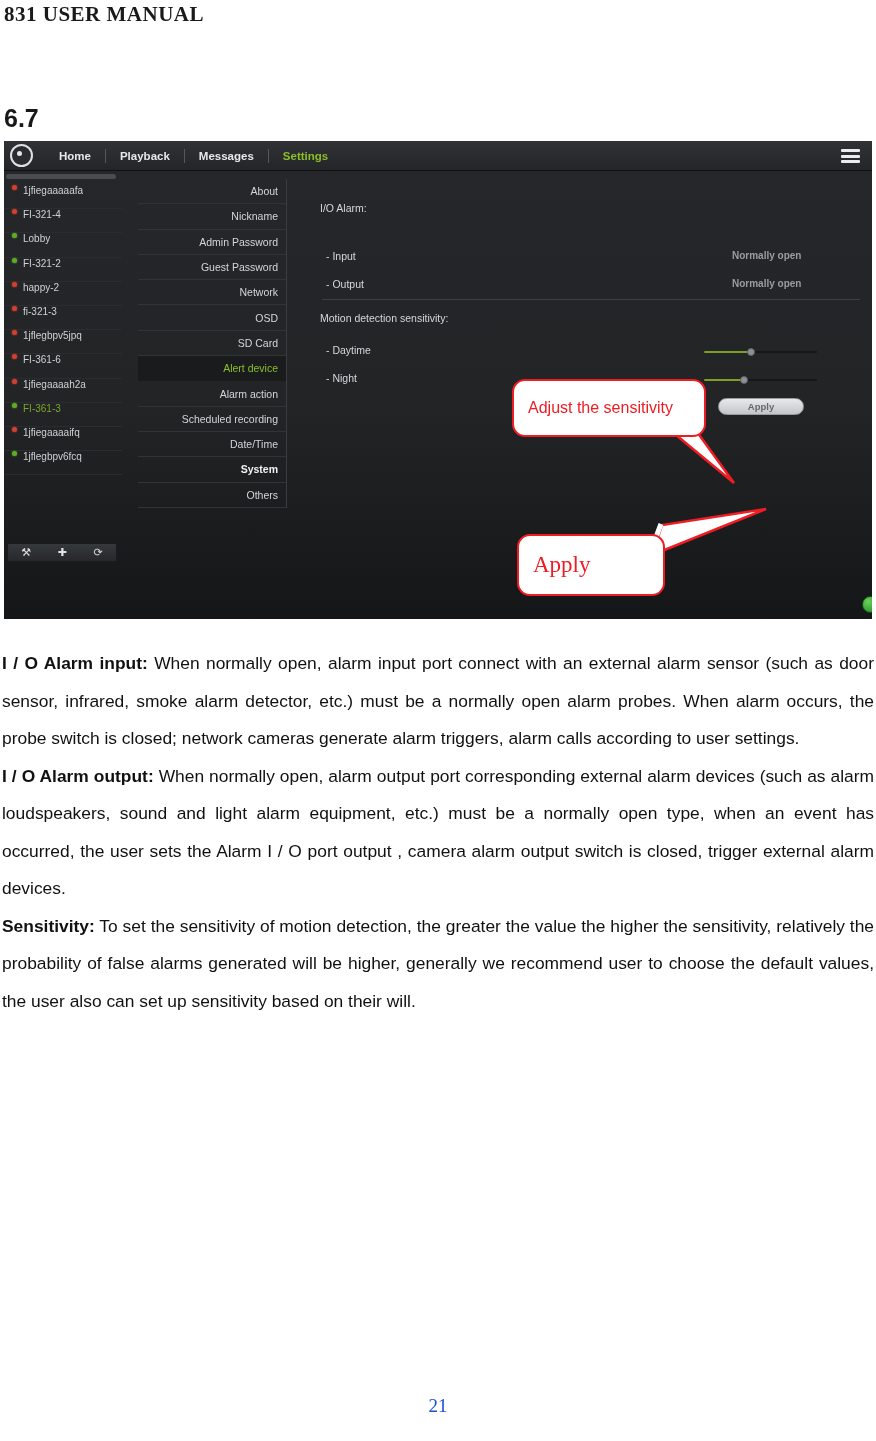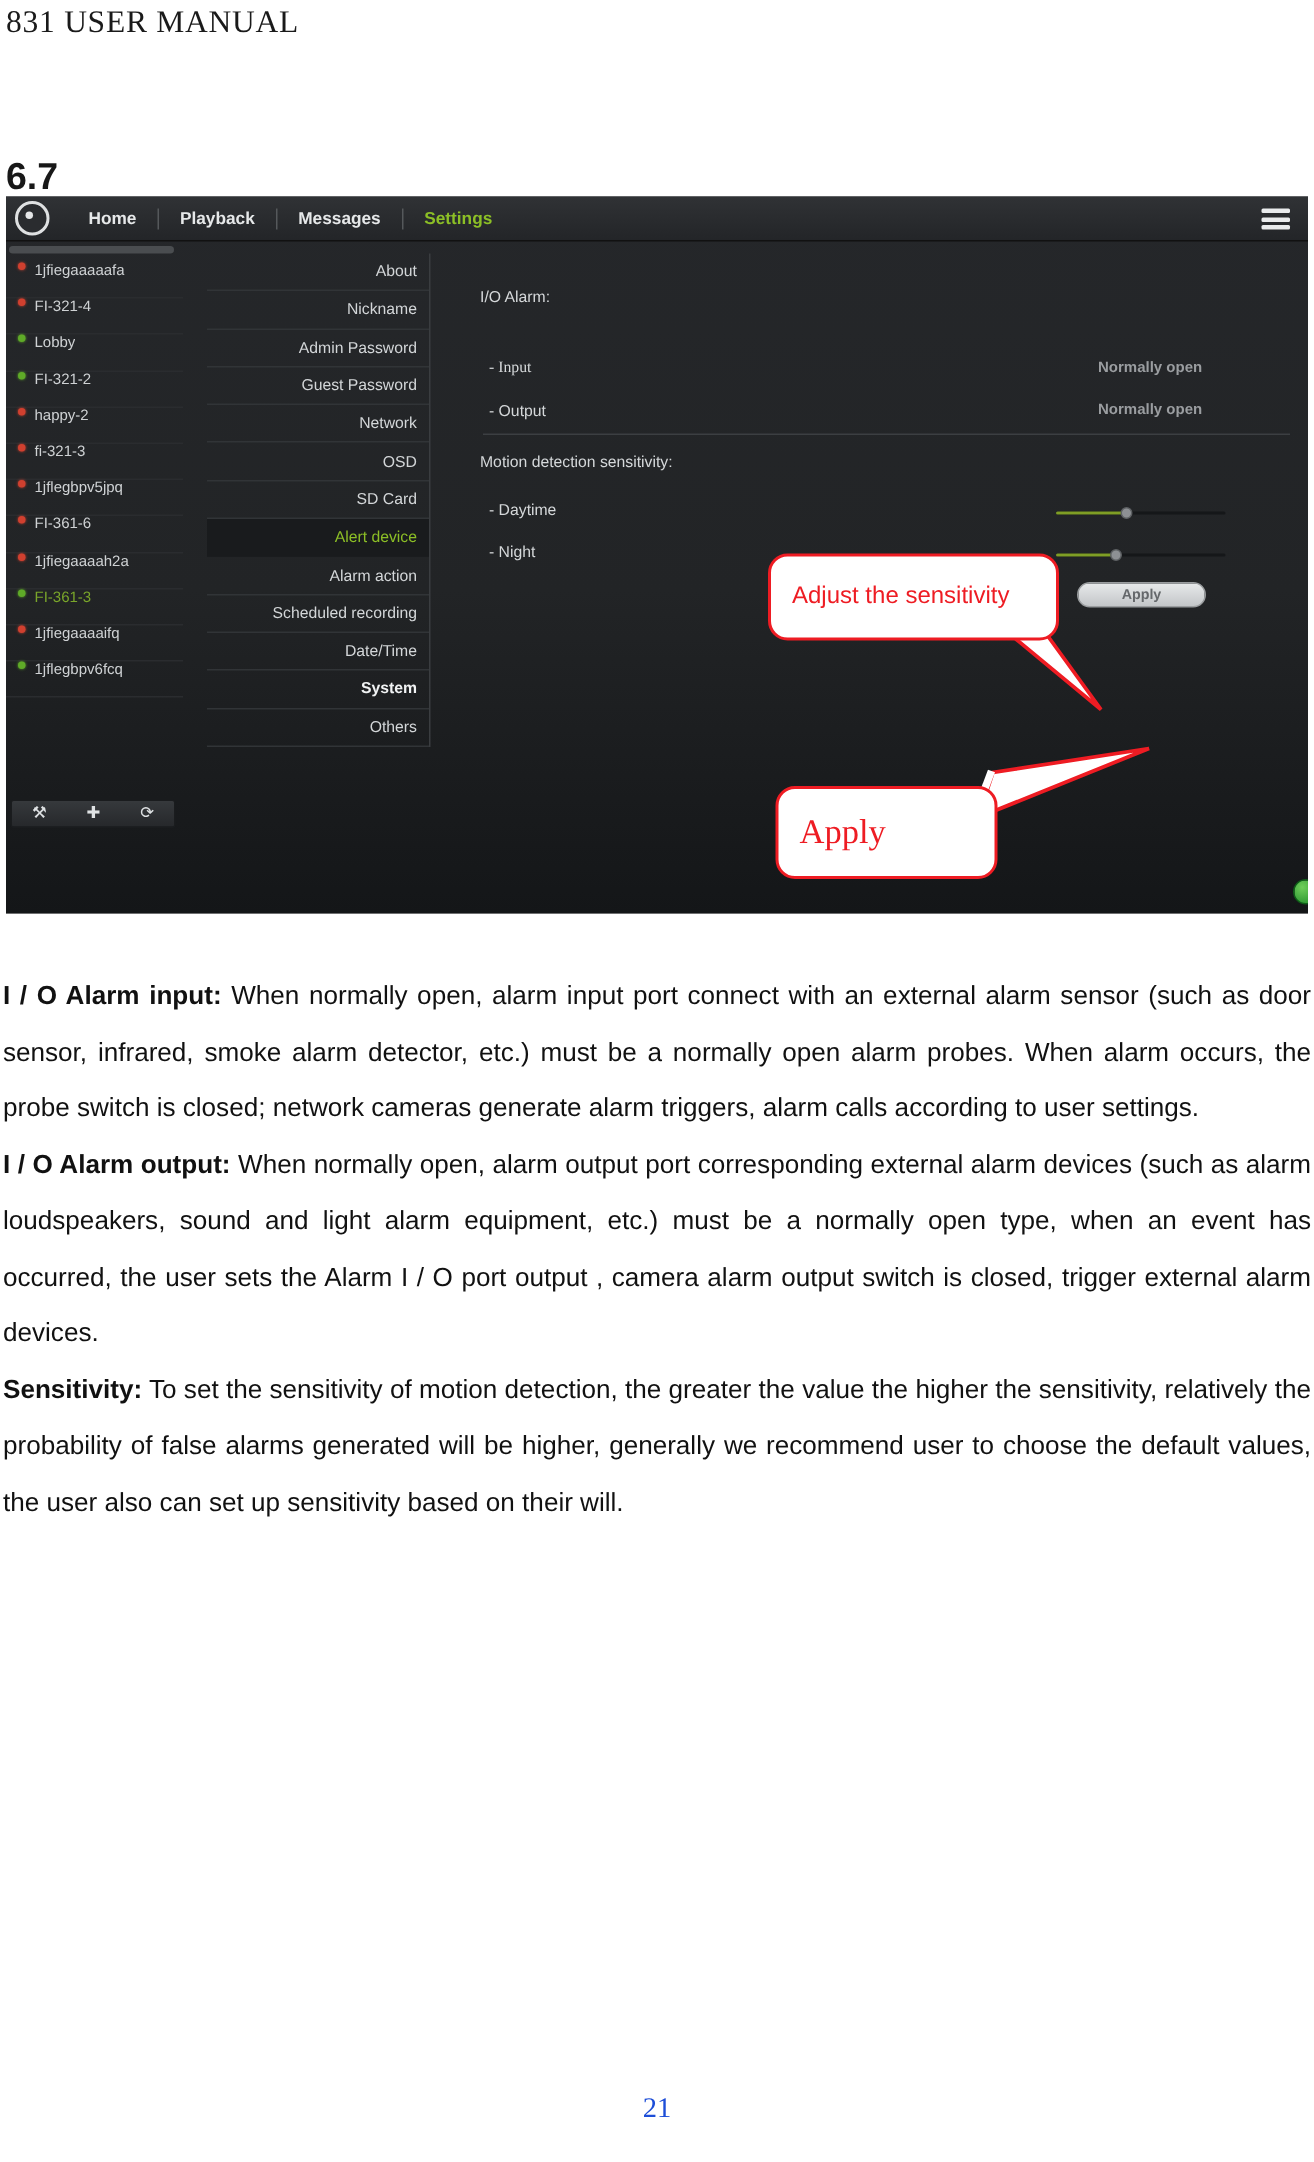--- a/index.html
+++ b/index.html
@@ -15,21 +15,21 @@
     color: #000;
     overflow: hidden;
   }
 
   
   .doc-header {
     position: absolute;
     left: 4px;
     top: 2px;
     font-family: "Liberation Serif", serif;
-    font-weight: normal;
+    font-weight: bold;
     font-size: 21px;
     letter-spacing: 0.5px;
     color: #1a1a1a;
     white-space: nowrap;
   }
 
   
   .section-heading {
     position: absolute;
     left: 4px;
@@ -40,21 +40,21 @@
     white-space: nowrap;
     display: flex;
     align-items: baseline;
   }
   .section-heading .sec-num { min-width: 54px; display: inline-block; }
 
   
   .shot {
     position: absolute;
     left: 4px;
-    top: 131px;
+    top: 141px;
     width: 868px;
     height: 478px;
     background: #1d1f21;
     overflow: hidden;
   }
   .shot-inner {
     position: absolute;
     inset: 0;
     background:
       linear-gradient(180deg, #25272a 0%, #222426 55%, #141618 100%);
@@ -451,21 +451,21 @@
         <div class="menu-row">Alarm action</div>
         <div class="menu-row">Scheduled recording</div>
         <div class="menu-row">Date/Time</div>
         <div class="menu-row bold">System</div>
         <div class="menu-row">Others</div>
       </div>
 
     <div class="form-area">
       <div class="form-label" style="left:16px; top:23px;">I/O Alarm:</div>
 
-      <div class="form-label" style="left:22px; top:71px;font-family:Liberation Serif, serif;">- Input</div>
+      <div class="form-label" style="left:22px; top:71px;">- Input</div>
       <div class="form-value" style="left:428px; top:71px;">Normally open</div>
 
       <div class="form-label" style="left:22px; top:99px;">- Output</div>
       <div class="form-value" style="left:428px; top:99px;">Normally open</div>
 
       <div class="divider" style="left:18px; top:120px; width:538px;"></div>
 
       <div class="form-label" style="left:16px; top:133px;">Motion detection sensitivity:</div>
 
       <div class="form-label" style="left:22px; top:165px;">- Daytime</div>

